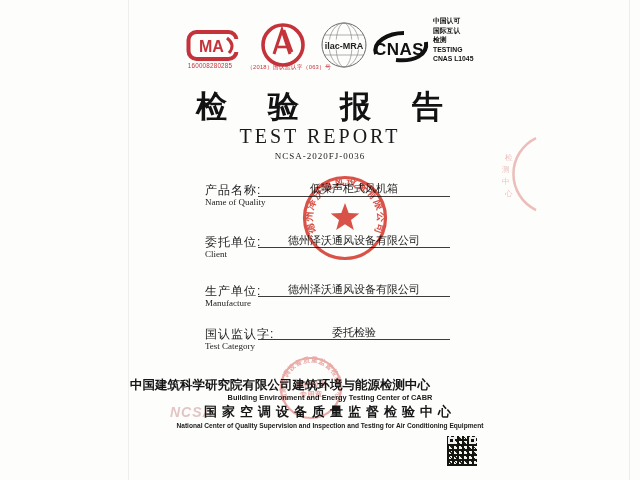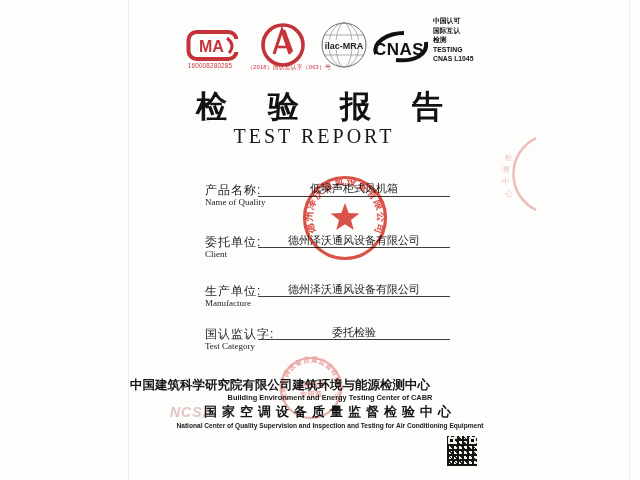--- a/index.html
+++ b/index.html
@@ -7,21 +7,21 @@
         font-family:"Liberation Sans",sans-serif;color:#1c1c1c;}
   .abs{position:absolute;}
   .scanline{position:absolute;top:0;bottom:0;width:1px;background:rgba(0,0,0,0.06);}
   
   .logo-caption{position:absolute;color:#c4343a;font-size:6.3px;letter-spacing:.2px;text-align:center;}
   .accr{position:absolute;left:433px;top:16px;width:60px;font-size:6.8px;font-weight:700;
         line-height:9.6px;color:#111;}
   
   .title-zh{position:absolute;left:196px;top:86px;font-size:31px;font-weight:700;
             letter-spacing:41px;white-space:nowrap;color:#121212;}
-  .title-en{position:absolute;left:144px;top:125px;width:340px;text-align:center;
+  .title-en{position:absolute;left:150px;top:125px;width:340px;text-align:center;
             font-family:"Liberation Serif",serif;font-size:20px;letter-spacing:3px;color:#1a1a1a;}
   .report-no{position:absolute;left:150px;top:151px;width:340px;text-align:center;
              font-family:"Liberation Serif",serif;font-size:9px;letter-spacing:1px;color:#222;}
   
   .f-label{position:absolute;left:205px;font-size:12px;letter-spacing:1px;color:#222;}
   .f-en{position:absolute;left:205px;font-family:"Liberation Serif",serif;font-size:9px;color:#222;}
   .f-value{position:absolute;left:258px;width:192px;text-align:center;font-size:11px;color:#222;}
   .f-line{position:absolute;left:258px;width:192px;height:1px;background:#3d3d3d;}
   
   .org1{position:absolute;left:130px;top:377px;width:400px;text-align:left;
@@ -92,20 +92,21 @@
       <div>中国认可</div>
       <div>国际互认</div>
       <div>检测</div>
       <div>TESTING</div>
       <div>CNAS L1045</div>
     </div>
   </div>
 
   <div class="title-zh">检验报告</div>
   <div class="title-en">TEST REPORT</div>
+  <div class="report-no">NCSA-2020FJ-0036</div>
 
   <div>
     <div>
       <div class="f-label" style="top:182px;">产品名称:</div>
       <div class="f-en" style="top:197px;">Name of Quality</div>
       <div class="f-value" style="top:181px;">低噪声柜式风机箱</div>
       <div class="f-line" style="top:196px;"></div>
     </div>
     <div>
       <div class="f-label" style="top:234px;">委托单位:</div>

